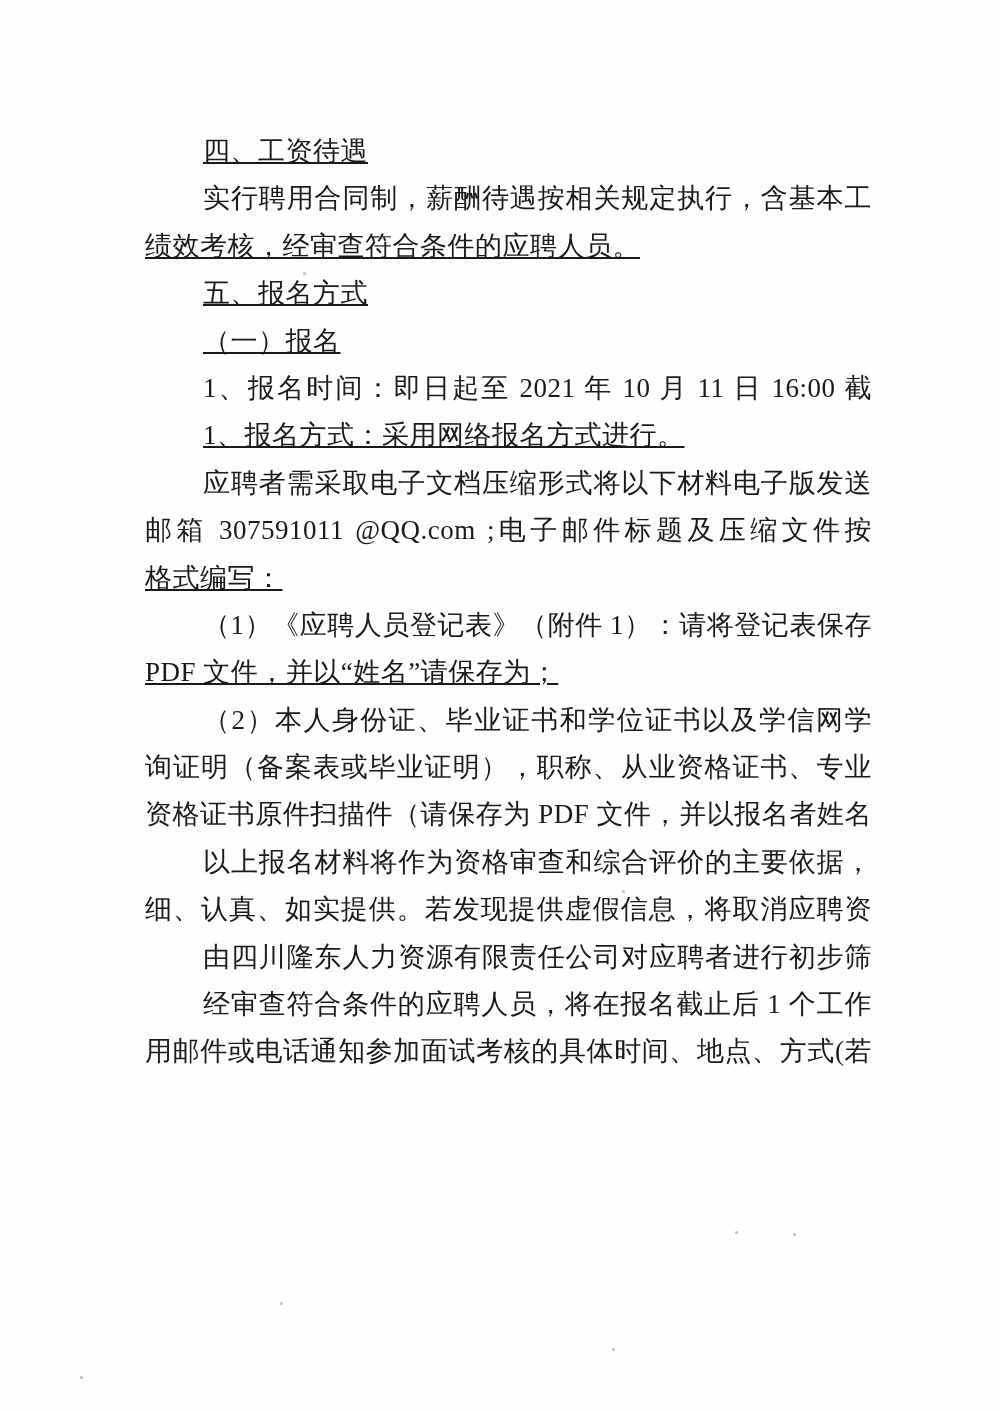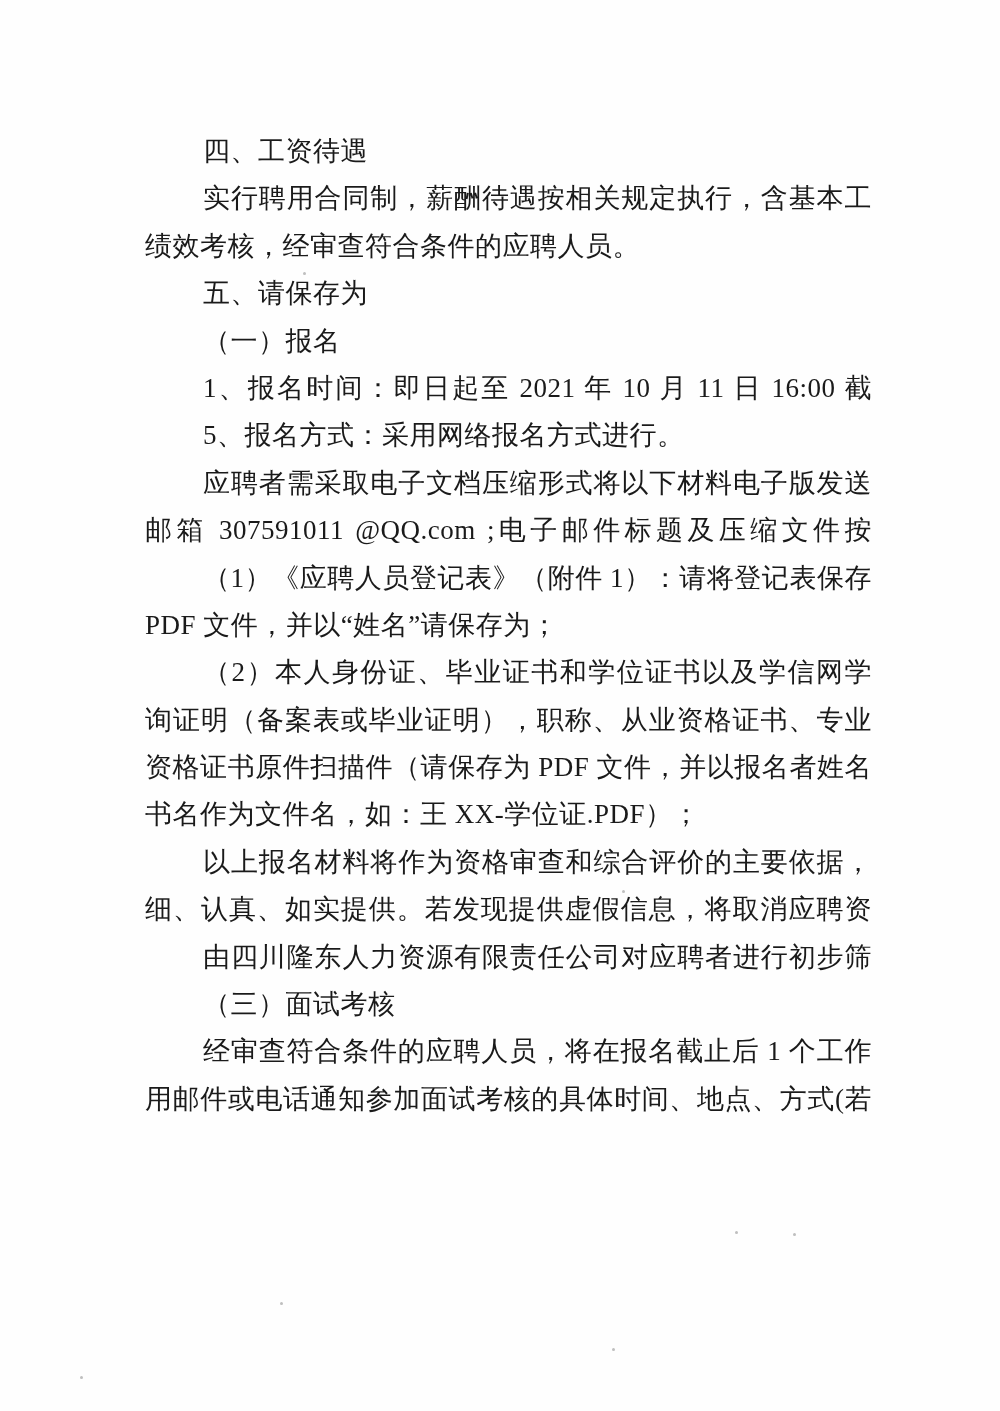--- a/index.html
+++ b/index.html
@@ -28,20 +28,21 @@
   .line {
     height: 47.4px;
     overflow: hidden;
     text-align: justify;
     text-align-last: justify;
   }
   .line.nojust {
     text-align: left;
     text-align-last: left;
     white-space: nowrap;
+    text-decoration: underline;
   }
   .line.indent {
     text-indent: 58px;
   }
   .speck {
     position: absolute;
     background: #8a8a8a;
     border-radius: 50%;
     width: 3px;
     height: 3px;
@@ -51,36 +52,35 @@
 </head>
 <body>
 
 <div class="page">
 
   <div class="text-block">
 
   <div class="line indent nojust">四、工资待遇</div>
       <div class="line indent">实行聘用合同制，薪酬待遇按相关规定执行，含基本工资、</div>
       <div class="line nojust">绩效考核，经审查符合条件的应聘人员。</div>
-      <div class="line indent nojust">五、请保存为</div>
+      <div class="line indent nojust">五、报名方式</div>
       <div class="line indent nojust">（一）报名</div>
       <div class="line indent">1、报名时间：即日起至 2021 年 10 月 11 日 16:00 截止。</div>
-      <div class="line indent nojust">5、报名方式：采用网络报名方式进行。</div>
+      <div class="line indent nojust">1、报名方式：采用网络报名方式进行。</div>
       <div class="line indent">应聘者需采取电子文档压缩形式将以下材料电子版发送至</div>
       <div class="line">邮箱 307591011 @QQ.com ;电子邮件标题及压缩文件按照“姓名”</div>
+      <div class="line nojust">格式编写：</div>
       <div class="line indent">（1）《应聘人员登记表》（附件 1）：请将登记表保存为</div>
       <div class="line nojust">PDF 文件，并以“姓名”请保存为；</div>
       <div class="line indent">（2）本人身份证、毕业证书和学位证书以及学信网学历查</div>
       <div class="line">询证明（备案表或毕业证明），职称、从业资格证书、专业技术</div>
       <div class="line">资格证书原件扫描件（请保存为 PDF 文件，并以报名者姓名及证</div>
-      <div class="line nojust">书名作为文件名，如：王 XX-学位证.PDF）；</div>
       <div class="line indent">以上报名材料将作为资格审查和综合评价的主要依据，须详</div>
       <div class="line">细、认真、如实提供。若发现提供虚假信息，将取消应聘资格。</div>
       <div class="line indent">由四川隆东人力资源有限责任公司对应聘者进行初步筛查。</div>
-      <div class="line indent nojust">（三）面试考核</div>
       <div class="line indent">经审查符合条件的应聘人员，将在报名截止后 1 个工作日内</div>
       <div class="line">用邮件或电话通知参加面试考核的具体时间、地点、方式(若未</div>
     </div>
 
   <span class="speck" style="left:303px; top:272px;"></span>
   <span class="speck" style="left:497px; top:432px;"></span>
   <span class="speck" style="left:622px; top:890px;"></span>
   <span class="speck" style="left:735px; top:1231px;"></span>
   <span class="speck" style="left:793px; top:1233px;"></span>
   <span class="speck" style="left:280px; top:1302px;"></span>

